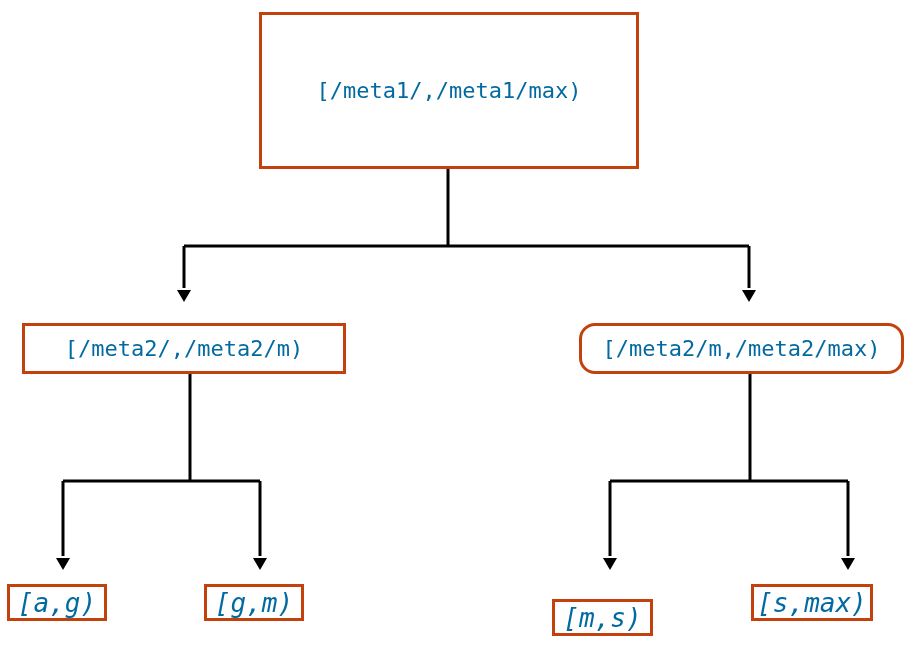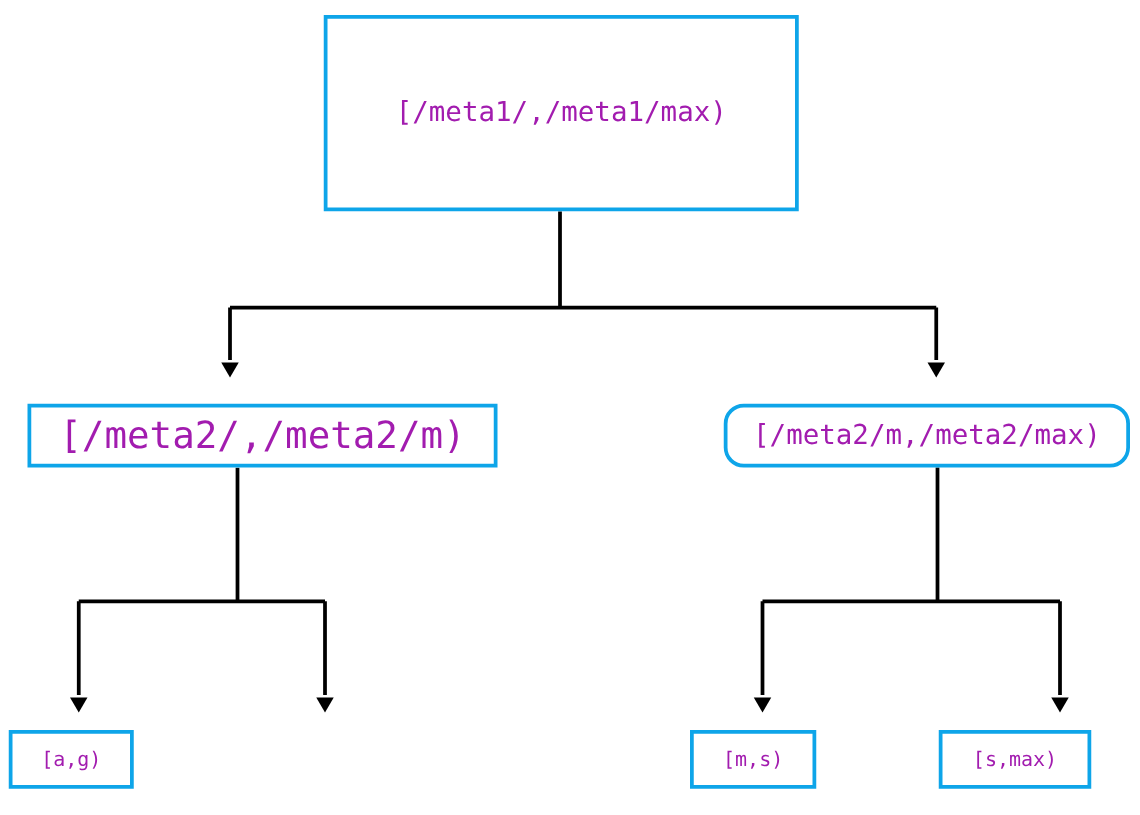--- a/index.html
+++ b/index.html
@@ -21,60 +21,61 @@
   #tree-svg {
     position: absolute;
     left: 0;
     top: 0;
     width: 912px;
     height: 652px;
   }
   .node-box {
     position: absolute;
     box-sizing: border-box;
-    border: 3px solid #0ea5e9;
+    border: 3px solid #c2410c;
     background: #ffffff;
     display: flex;
     align-items: center;
     justify-content: center;
-    color: #a21caf;
+    color: #0369a1;
     font-family: "DejaVu Sans Mono", "Liberation Mono", monospace;
     white-space: pre;
     line-height: 1;
   }
   .node-root {
     left: 259px;
     top: 12px;
     width: 380px;
     height: 157px;
     font-size: 22px;
   }
   .node-mid-left {
     left: 22px;
     top: 323px;
-    width: 376px;
+    width: 324px;
     height: 51px;
-    font-size: 30px;
+    font-size: 22px;
   }
   .node-mid-right {
     left: 579px;
     top: 323px;
     width: 325px;
     height: 51px;
     font-size: 22px;
     border-radius: 16px;
   }
   .node-leaf {
     top: 584px;
-    height: 47px;
-    font-size: 16px;
+    height: 37px;
+    font-size: 26px;
+    font-style: italic;
   }
   .leaf-1 { left: 7px;   width: 100px; }
   .leaf-2 { left: 204px; width: 100px; }
-  .leaf-3 { left: 552px; width: 101px; }
+  .leaf-3 { left: 552px; width: 101px; margin-top: 15px; }
   .leaf-4 { left: 751px; width: 122px; }
 </style>
 </head>
 <body>
 
 <div id="diagram-root">
 
   <svg id="tree-svg" viewBox="0 0 912 652" xmlns="http://www.w3.org/2000/svg">
     <defs>
       <marker id="arrow-down" markerWidth="14" markerHeight="12" refX="7" refY="12" orient="auto-start-reverse" markerUnits="userSpaceOnUse">
@@ -111,18 +112,19 @@
   </svg>
 
   <div class="node-box node-root">[/meta1/,/meta1/max)</div>
 
   <div class="node-box node-mid-left">[/meta2/,/meta2/m)</div>
 
   <div class="node-box node-mid-right">[/meta2/m,/meta2/max)</div>
 
   <div class="node-box node-leaf leaf-1">[a,g)</div>
 
+  <div class="node-box node-leaf leaf-2">[g,m)</div>
 
   <div class="node-box node-leaf leaf-3">[m,s)</div>
 
   <div class="node-box node-leaf leaf-4">[s,max)</div>
 
 </div>
 
 </body></html>

